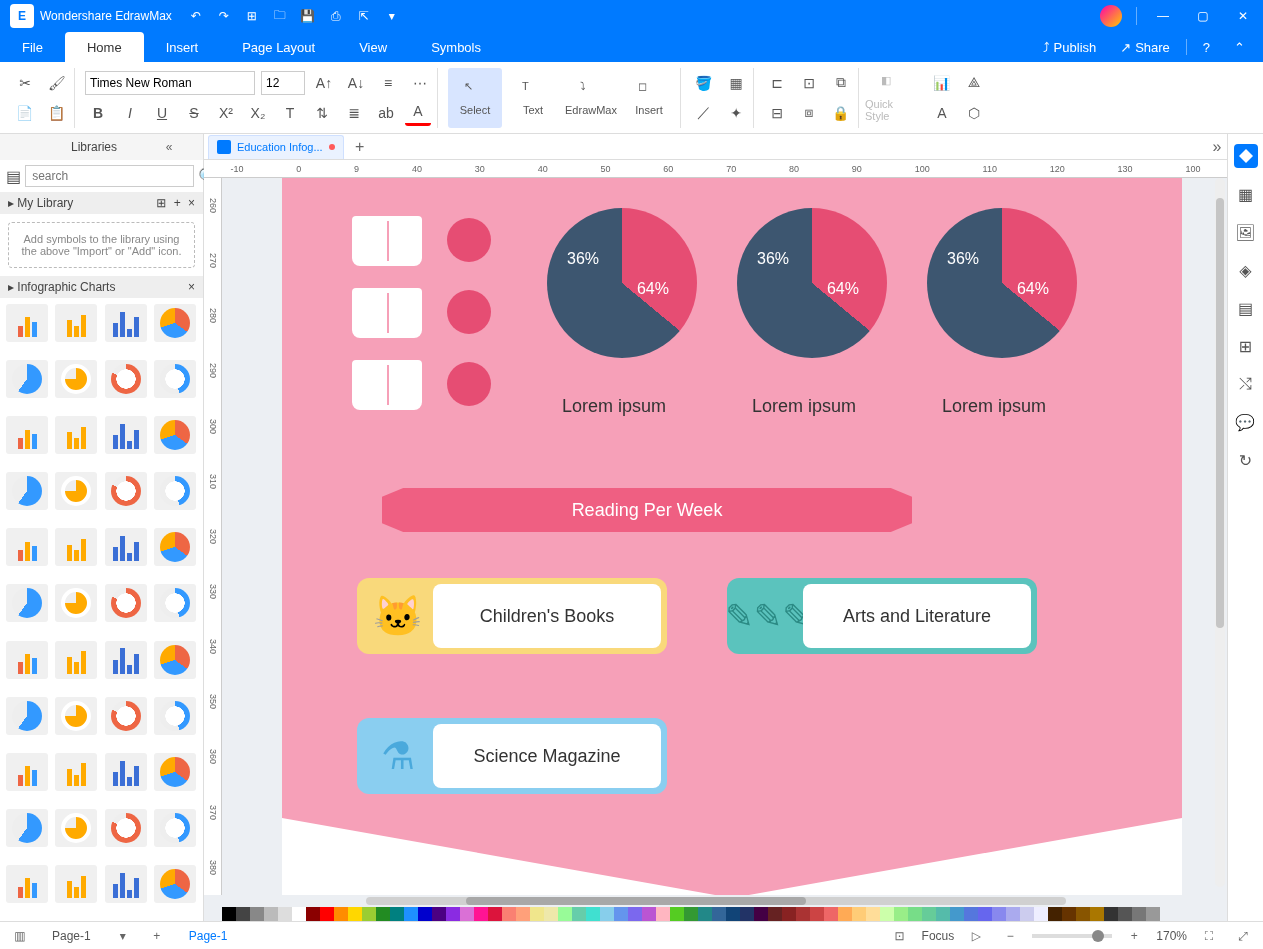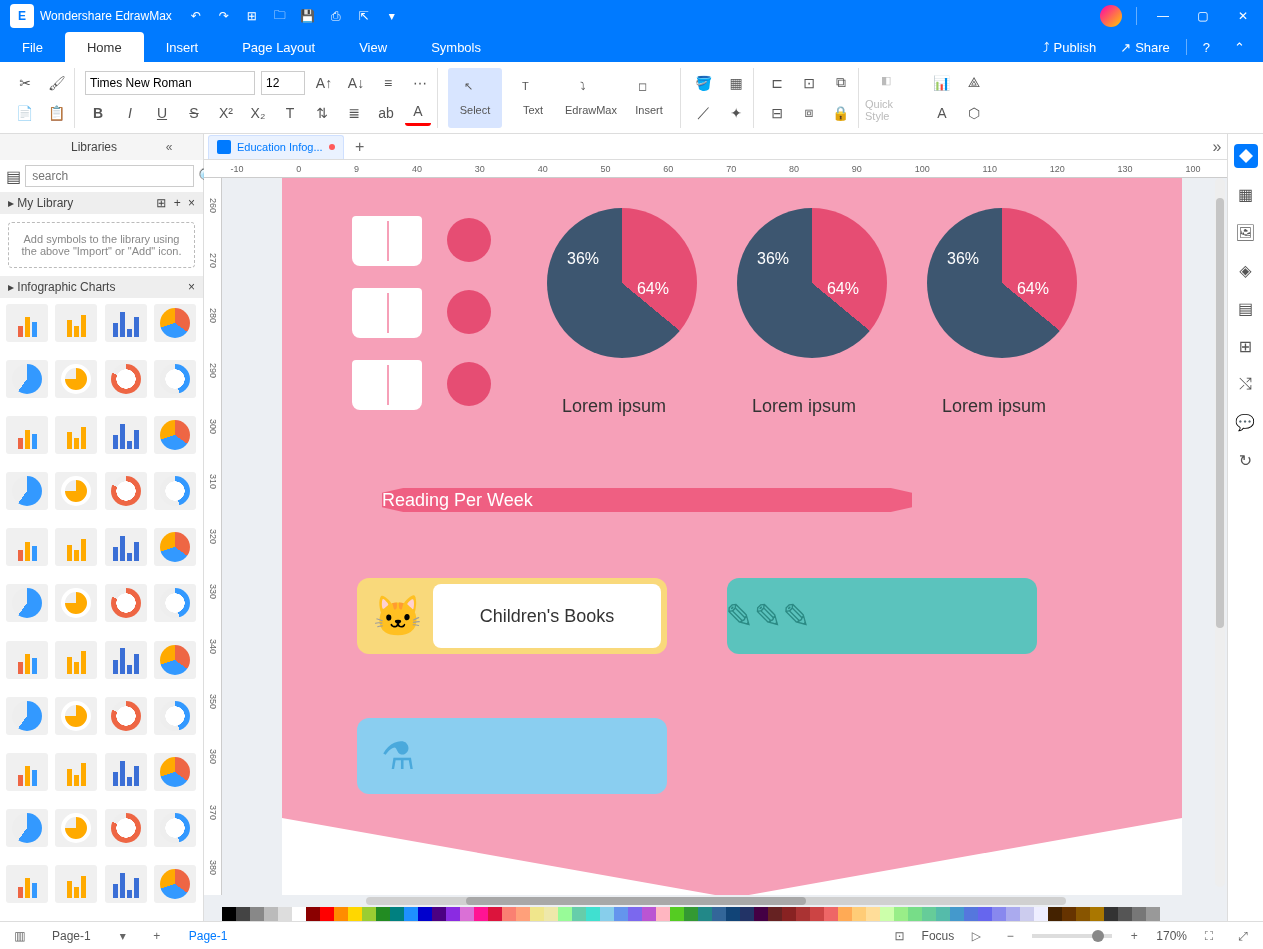--- a/index.html
+++ b/index.html
@@ -65,21 +65,21 @@
 .book-icon { width: 70px; height: 50px; background: #fff; border-radius: 4px 4px 8px 8px; position: absolute; }
 .book-icon::before { content:""; position:absolute; left:50%; top:5px; bottom:5px; width:2px; background:#f6a0b8; }
 .face { width: 44px; height: 44px; border-radius: 50%; position: absolute; }
 .face.happy { background: #e64d73; }
 .face.neutral { background: #e64d73; }
 .face.sad { background: #e64d73; }
 .pie { width: 150px; height: 150px; border-radius: 50%; position: absolute; background: conic-gradient(#e64d73 0deg 129.6deg, #3d5670 129.6deg 360deg); }
 .pie .label1 { position: absolute; left: 20px; top: 42px; color: #fff; font-size: 16px; }
 .pie .label2 { position: absolute; right: 28px; top: 72px; color: #fff; font-size: 16px; }
 .pie-caption { position: absolute; font-size: 18px; color: #333; }
-.banner { position: absolute; left: 100px; top: 310px; width: 530px; height: 24px; background: #ef5f82; color: #fff; display: flex; align-items: center; justify-content: flex-start; font-size: 18px; clip-path: polygon(0 20%, 4% 0, 96% 0, 100% 20%, 100% 80%, 96% 100%, 4% 100%, 0 80%); }
+.banner { position: absolute; left: 100px; top: 310px; width: 530px; height: 44px; background: #ef5f82; color: #fff; display: flex; align-items: center; justify-content: center; font-size: 18px; clip-path: polygon(0 20%, 4% 0, 96% 0, 100% 20%, 100% 80%, 96% 100%, 4% 100%, 0 80%); }
 .card { position: absolute; width: 310px; height: 76px; border-radius: 12px; display: flex; align-items: center; padding: 6px; }
 .card .inner { flex: 1; height: 100%; background: #fff; border-radius: 8px; display: flex; align-items: center; justify-content: center; font-size: 18px; color: #333; }
 .card .cicon { width: 58px; height: 58px; margin: 0 6px; display: flex; align-items: center; justify-content: center; }
 .card.yellow { background: #f9d97b; }
 .card.teal { background: #5bc3bd; }
 .card.blue { background: #8acef0; }
 
 
 .rsidebar { width: 36px; background: #fff; border-left: 1px solid #ddd; display: flex; flex-direction: column; align-items: center; gap: 14px; padding-top: 10px; }
 .rsidebar .ricon { width: 24px; height: 24px; display: flex; align-items: center; justify-content: center; color: #555; cursor: pointer; }
@@ -566,23 +566,25 @@
           <div class="banner">
               <span>Reading Per Week</span>
             </div>
 
           <div class="card yellow" style="left:75px;top:400px">
             <div class="cicon" style="color:#e6b84a;font-size:40px">🐱</div>
             <div class="inner">Children's Books</div>
           </div>
           <div class="card teal" style="left:445px;top:400px">
             <div class="cicon" style="color:#2b8a84;font-size:34px">✎✎✎</div>
+            <div class="inner">Arts and Literature</div>
           </div>
           <div class="card blue" style="left:75px;top:540px">
             <div class="cicon" style="color:#4aa9dc;font-size:38px">⚗</div>
+            <div class="inner">Science Magazine</div>
           </div>
 
           <svg style="position:absolute;bottom:0;left:0;width:100%;height:90px">
             <polygon points="0,90 0,10 450,90 900,10 900,90" fill="#fff"></polygon>
           </svg>
         </div>
         <div class="scrollbar-v">
             <div class="thumb-v"></div>
           </div>
       </div>

